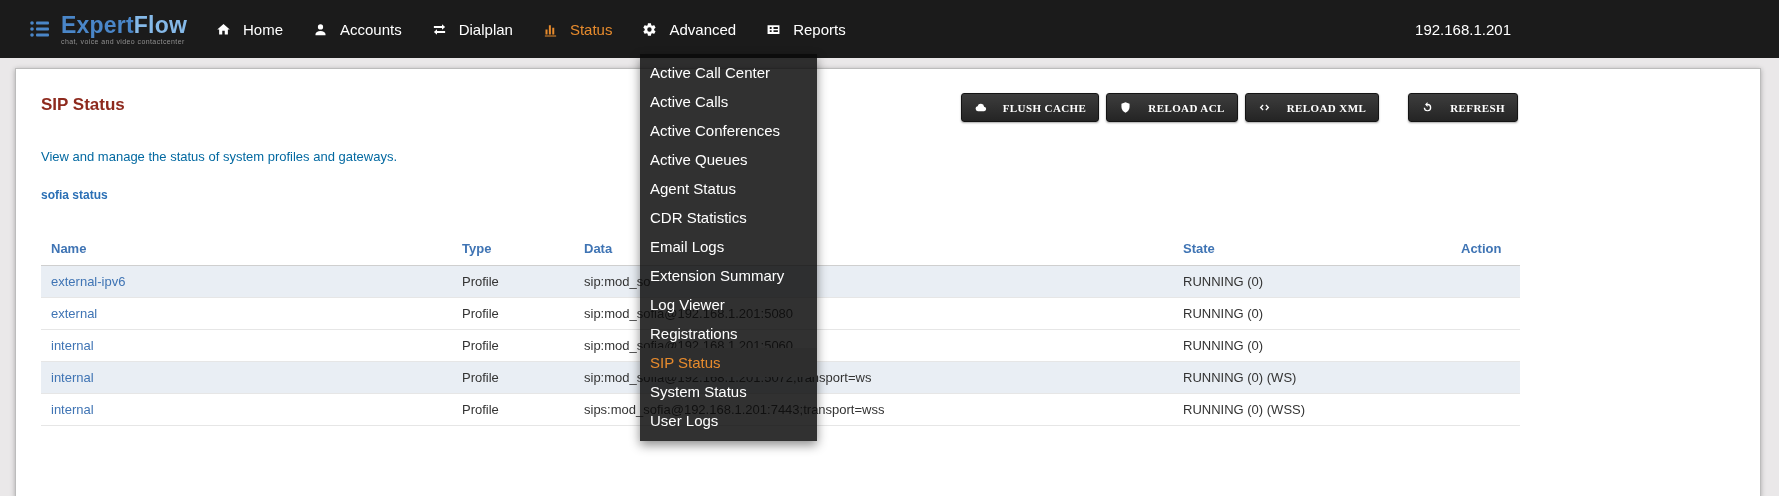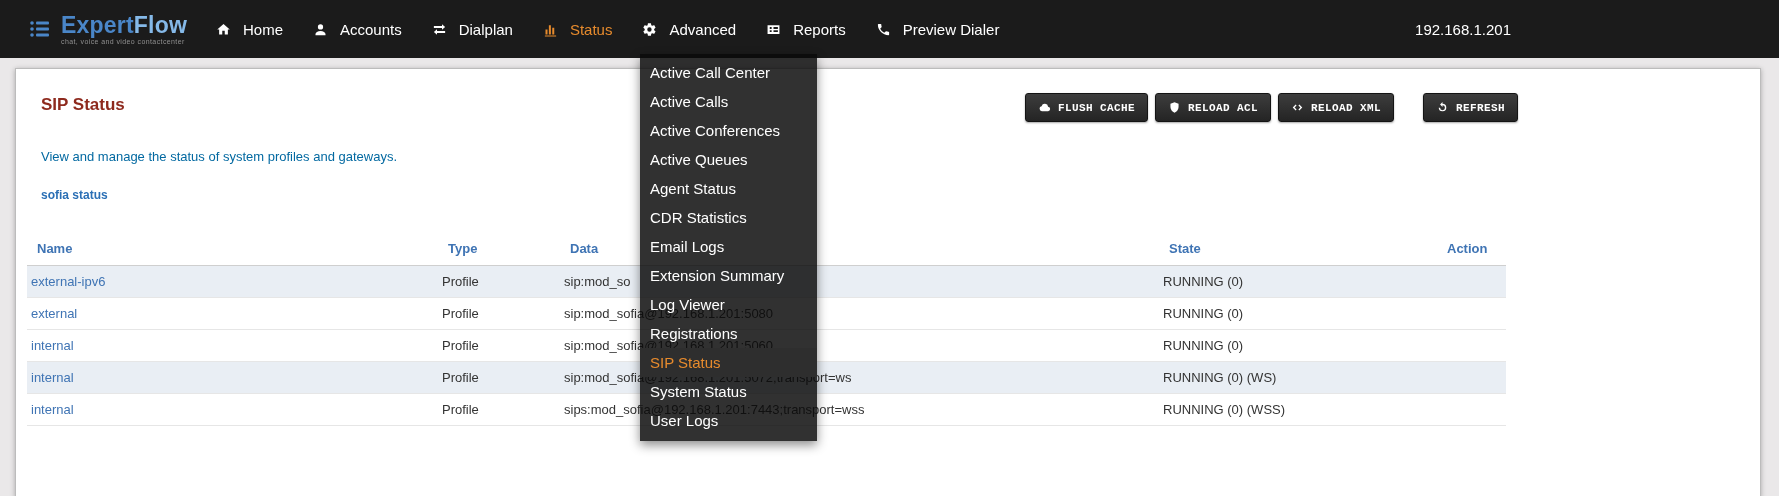--- a/index.html
+++ b/index.html
@@ -52,45 +52,45 @@
     position:absolute; left:15px; top:68px; width:1746px; height:430px;
     background:#fff; border:1px solid #bcbcbc;
     box-shadow:0 1px 5px rgba(0,0,0,.28); z-index:10;
   }
   .page-title {
     position:absolute; left:25px; top:26px;
     font-size:17px; font-weight:bold; color:#8e2a1e;
   }
   .toolbar { position:absolute; top:24px; right:242px; display:flex; gap:7px; align-items:center; }
   .btn {
-    display:flex; align-items:center; gap:7px;
+    display:flex; align-items:center; gap:16px;
     background:linear-gradient(#3d3d3d,#242424);
     color:#fff; font-size:11px; font-weight:bold; letter-spacing:.4px;
     padding:7px 12px; border-radius:3px; border:1px solid #141414;
     cursor:pointer; box-shadow:0 1px 2px rgba(0,0,0,.35);
-    font-family:Liberation Mono, monospace; white-space:nowrap;
+    font-family:Liberation Serif, serif; white-space:nowrap;
   }
   .btn .btn-ico { width:13px; height:13px; }
   .btn.refresh-btn { margin-left:22px;text-align:right; }
 
   .description { position:absolute; left:25px; top:80px; font-size:13px; color:#0369a1; }
   .section-title { position:absolute; left:25px; top:119px; font-size:12px; font-weight:bold; color:#2a6fb5; }
 
   
   .sofia-table {
-    position:absolute; left:11px; top:164px; width:1479px;
+    position:absolute; left:25px; top:164px; width:1479px;
     border-collapse:collapse; table-layout:fixed;
   }
   .sofia-table th {
     text-align:left; padding:8px 10px 9px; color:#3f74b4;
     font-size:13px; font-weight:bold; border-bottom:1px solid #cfcfcf;
     white-space:nowrap; overflow:hidden;
   }
   .sofia-table td {
-    padding:8px 4px; font-size:13px; color:#333;
+    padding:8px 10px; font-size:13px; color:#333;
     white-space:nowrap; overflow:hidden; border-bottom:1px solid #e6e6e6;margin-left:6px;
   }
   tr.odd td { background:#e9eef4; }
   tr.even td { background:#ffffff; }
   td.name-cell { color:#3f74b4; cursor:pointer; }
 </style>
 </head>
 <body>
 
 <div class="navbar">
@@ -155,28 +155,20 @@
       <span>Advanced</span>
     </div>
     <div class="nav-item">
       <span class="nav-ico">
           <svg viewBox="0 0 24 24">
             <path fill-rule="evenodd" d="M2.5 5h19v14h-19zM6 8h3v3H6zm0 5h3v3H6zm6-5h7v3h-7zm0 5h7v3h-7z"></path>
           </svg>
         </span>
       <span>Reports</span>
     </div>
-    <div class="nav-item">
-      <span class="nav-ico">
-          <svg viewBox="0 0 24 24">
-            <path d="M6.62 10.79a15.05 15.05 0 0 0 6.59 6.59l2.2-2.2a1 1 0 0 1 1.02-.24 11.36 11.36 0 0 0 3.57.57 1 1 0 0 1 1 1V20a1 1 0 0 1-1 1A17 17 0 0 1 3 4a1 1 0 0 1 1-1h3.5a1 1 0 0 1 1 1 11.36 11.36 0 0 0 .57 3.57 1 1 0 0 1-.25 1.02z"></path>
-          </svg>
-        </span>
-      <span>Preview Dialer</span>
-    </div>
   </div>
 
   <span class="server-ip">192.168.1.201</span>
 </div>
 
 <div class="card">
   <div class="page-title">SIP Status</div>
 
   <div class="toolbar">
     <button class="btn">

